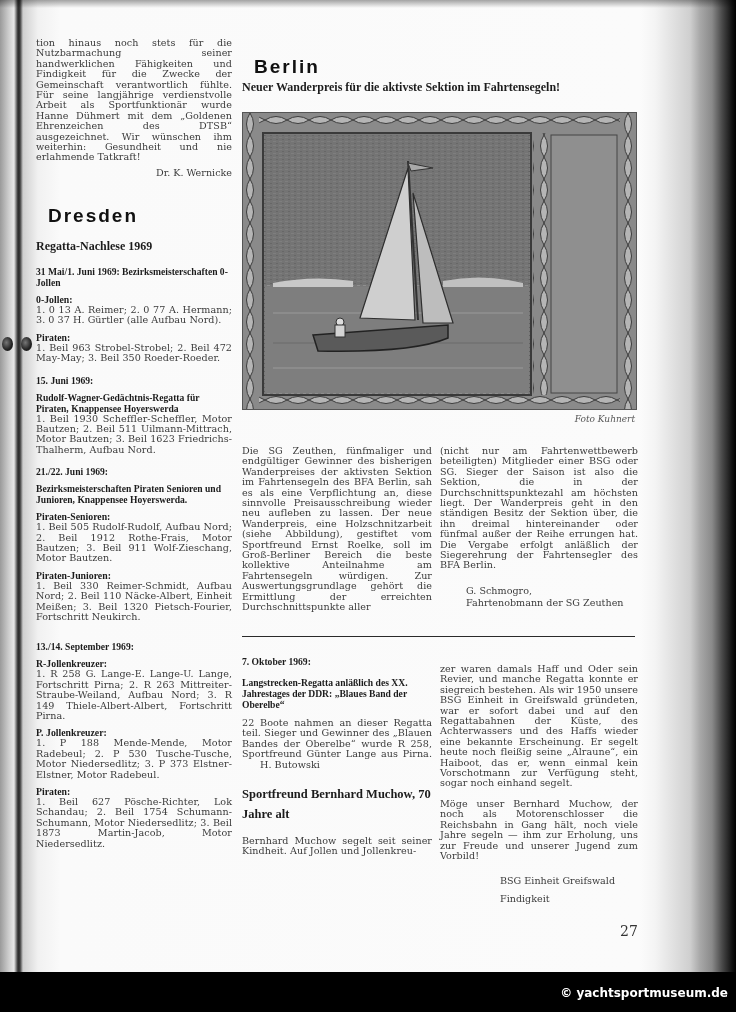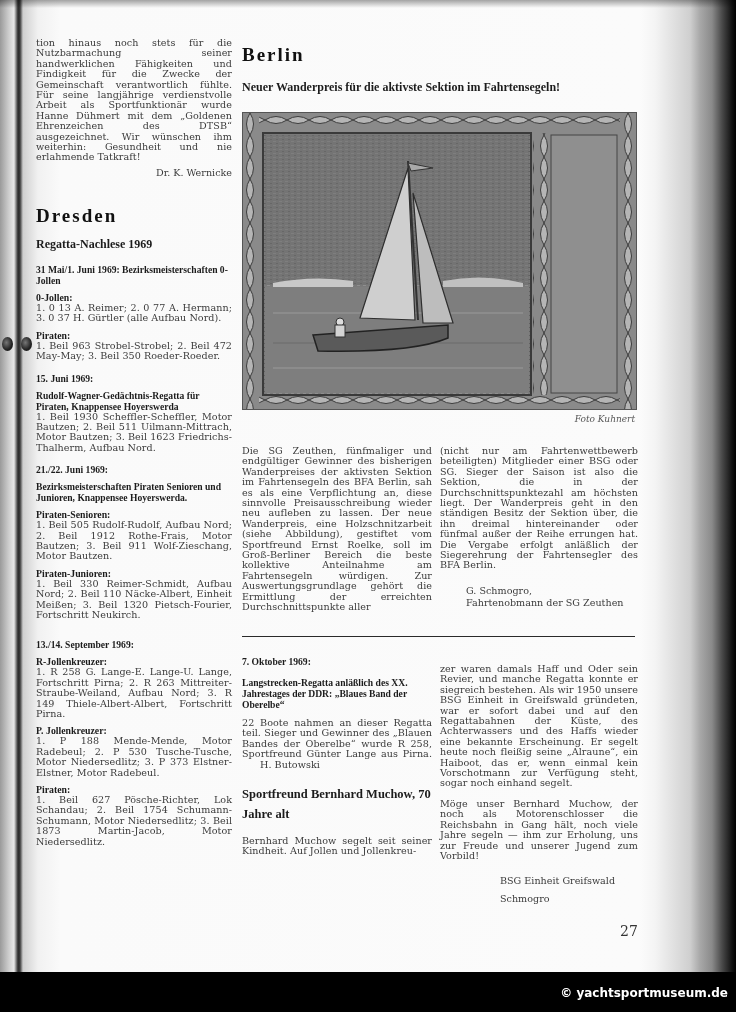--- a/index.html
+++ b/index.html
@@ -26,22 +26,22 @@
     .col-right2 { position: absolute; left: 440px; top: 664px; width: 198px; }
 
     p { margin: 0; }
     .body-text {
       font-size: 9.6px; line-height: 10.4px; text-align: justify; color: #3a3a3a;
       letter-spacing: 0.05px;
     }
     .sig { font-size: 9.6px; line-height: 12px; color: #3a3a3a; }
     .sig.right { text-align: right; }
     .region-title {
-      font-family: Liberation Serif, serif; font-weight: 700;
-      font-size: 19px; letter-spacing: 2px; color: #111; margin: 0;
+      font-family: Liberation Sans, sans-serif; font-weight: 700;
+      font-size: 19px; letter-spacing: 2px; color: #111; margin: 12px;
     }
     .headline {
       font-family: "Liberation Serif", serif; font-weight: 700; font-size: 12px; color: #1c1c1c;
     }
     .date {
       font-family: "Liberation Serif", serif; font-weight: 700; font-size: 9.6px; color: #1c1c1c;
     }
     .sub {
       font-family: "Liberation Serif", serif; font-weight: 700; font-size: 9.6px; line-height: 11px; color: #1c1c1c;
     }
@@ -217,21 +217,21 @@
 
     <div class="headline" style="margin-top:14px; line-height:20px; font-size:12.5px;">Sportfreund Bernhard Muchow, 70 Jahre alt</div>
     <p class="body-text" style="margin-top:12px;">Bernhard Muchow segelt seit seiner Kindheit. Auf Jollen und Jollenkreu-</p>
   </div>
 
   <div class="col-right2">
     <p class="body-text">zer waren damals Haff und Oder sein Revier, und manche Regatta konnte er siegreich bestehen. Als wir 1950 unsere BSG Einheit in Greifswald gründeten, war er sofort dabei und auf den Regattabahnen der Küste, des Achterwassers und des Haffs wieder eine bekannte Erscheinung. Er segelt heute noch fleißig seine „Alraune“, ein Haiboot, das er, wenn einmal kein Vorschotmann zur Verfügung steht, sogar noch einhand segelt.</p>
     <p class="body-text" style="margin-top:10px;">Möge unser Bernhard Muchow, der noch als Motorenschlosser die Reichsbahn in Gang hält, noch viele Jahre segeln — ihm zur Erholung, uns zur Freude und unserer Jugend zum Vorbild!</p>
     <div style="margin-top:14px; padding-left:60px;">
       <div class="sig">BSG Einheit Greifswald</div>
-      <div class="sig" style="margin-top:6px;">Schmogro</div>
+      <div class="sig" style="margin-top:6px;">Findigkeit</div>
     </div>
   </div>
 
   <div class="page-number">27</div>
 </div>
 
 <div class="footer-bar"></div>
 <div class="watermark">© yachtsportmuseum.de</div>
 
 </body></html>

